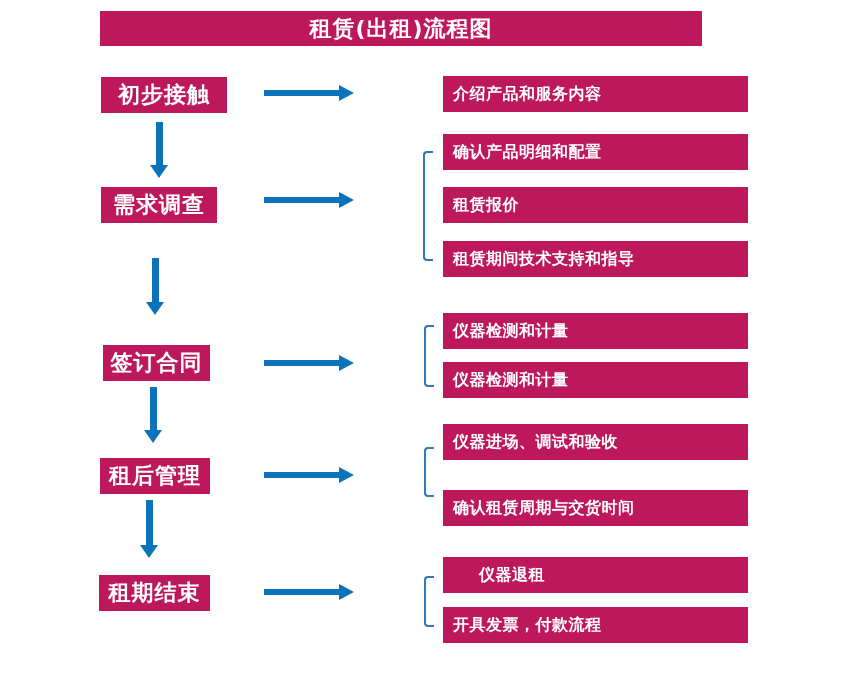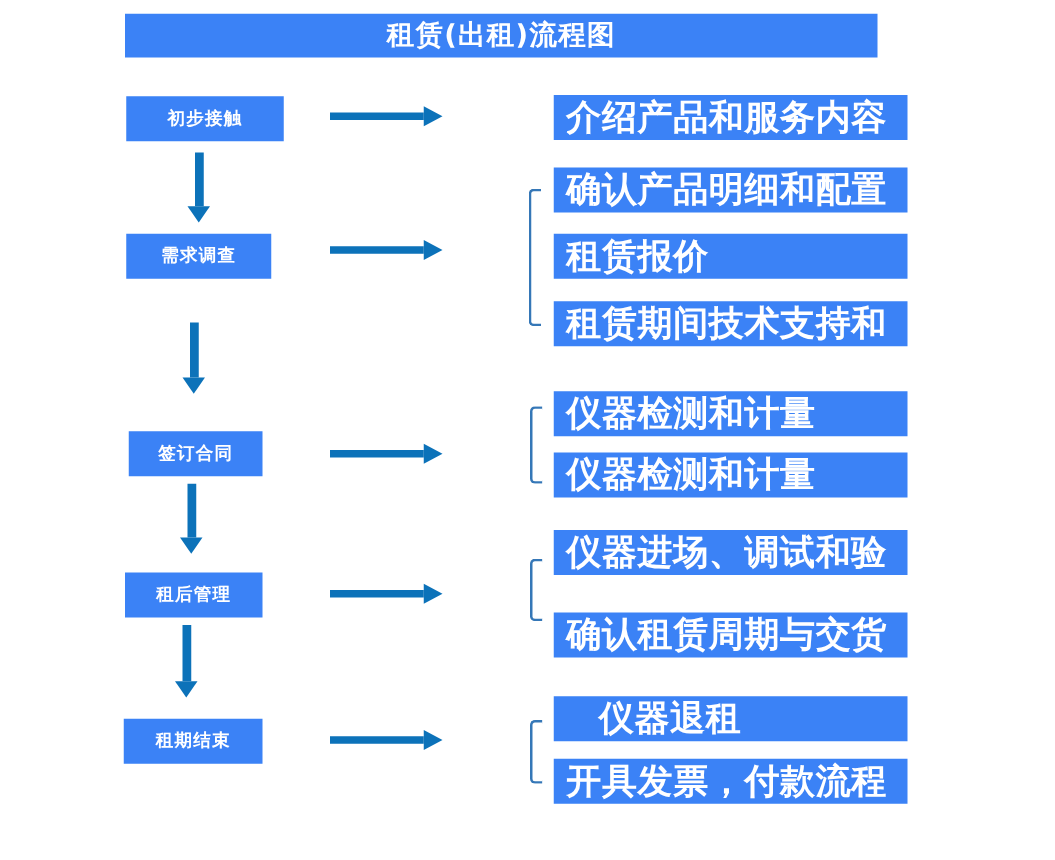--- a/index.html
+++ b/index.html
@@ -5,37 +5,37 @@
   html,body{margin:0;padding:0;background:#ffffff;}
   #canvas{
     position:relative;
     width:844px;height:688px;
     background:#ffffff;
     font-family:"DejaVu Sans",sans-serif;
     overflow:hidden;
   }
   .blue-box{
     position:absolute;
-    background:#3b82f6;
+    background:#be185d;
     color:#ffffff;
     font-weight:bold;
     box-sizing:border-box;
   }
   .title-bar{
     left:100px;top:11px;width:602px;height:35px;
     line-height:35px;text-align:center;
     font-size:22px;letter-spacing:1px;
   }
   .lbox{
     height:36px;line-height:36px;text-align:center;
-    font-size:14px;letter-spacing:1px;
+    font-size:22px;letter-spacing:1px;
   }
   .rbox{
-    left:443px;width:283px;height:36px;line-height:36px;
-    font-size:28px;letter-spacing:0.5px;
+    left:443px;width:305px;height:36px;line-height:36px;
+    font-size:16px;letter-spacing:0.5px;
     padding-left:10px;text-align:left;
   }
   .harrow{
     position:absolute;width:90px;height:16px;
     display:flex;align-items:center;
   }
   .harrow .shaft{flex:1;height:6px;background:#0c72b9;}
   .harrow .head{
     width:0;height:0;
     border-top:8px solid transparent;

